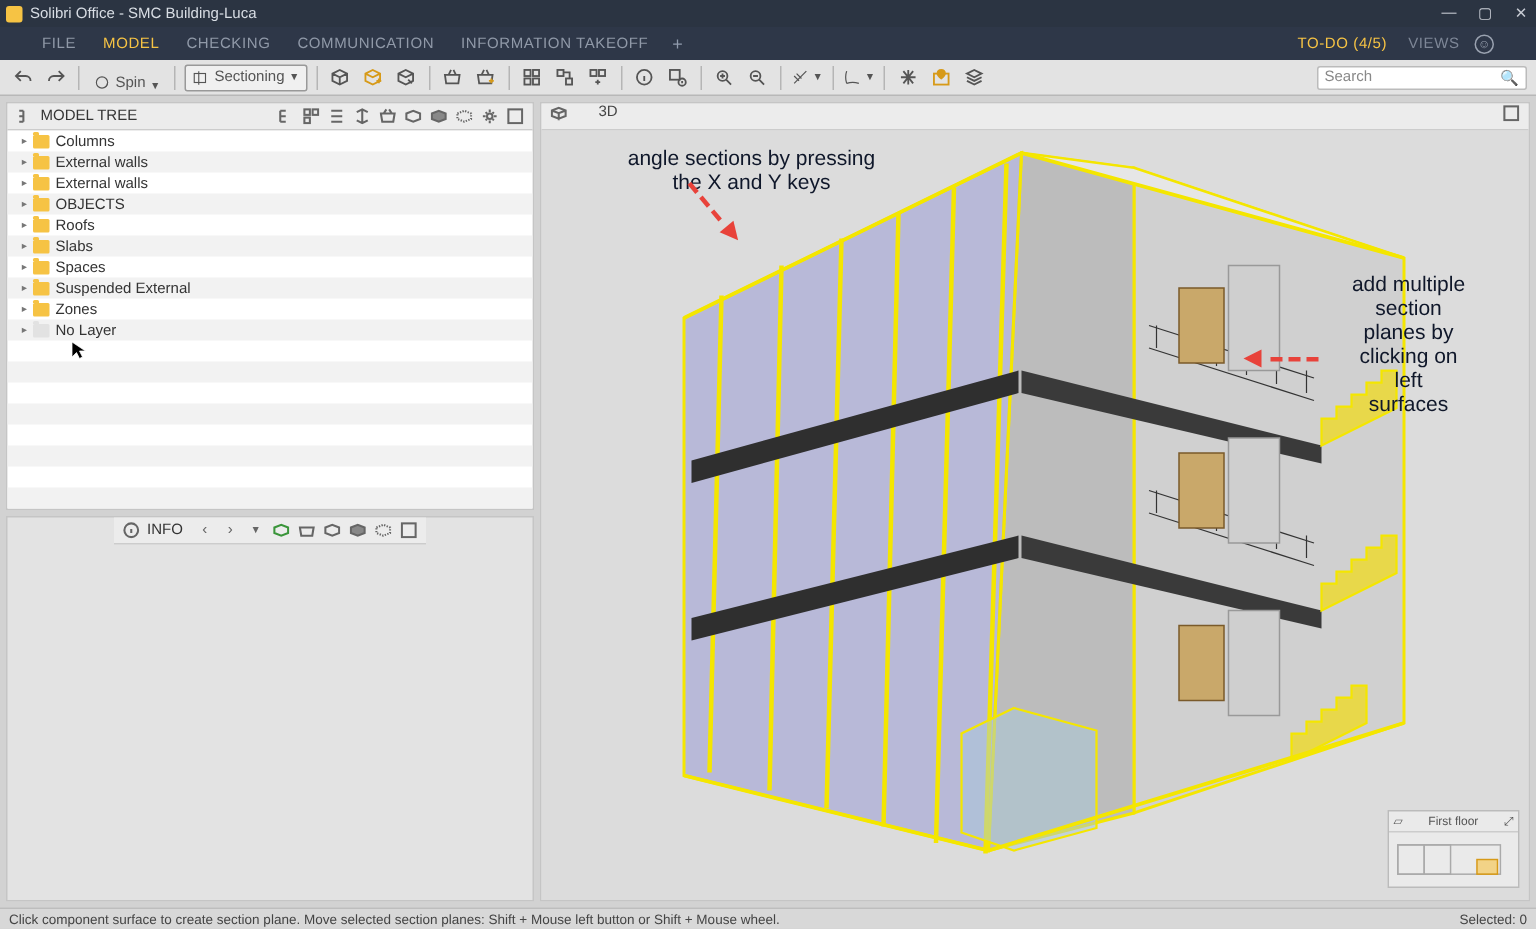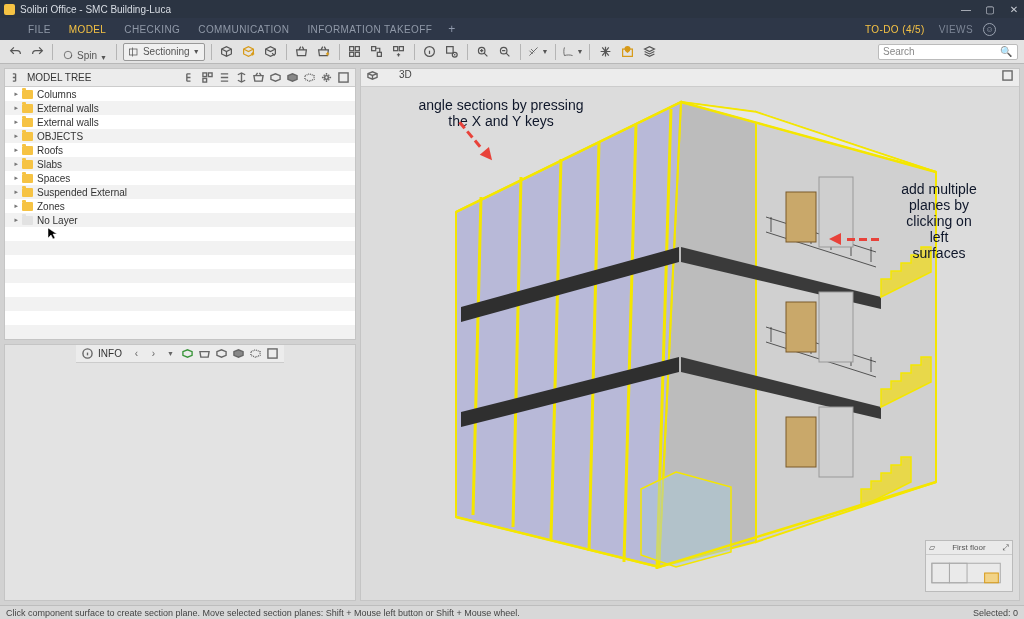--- a/index.html
+++ b/index.html
@@ -540,20 +540,21 @@
       </div>
       <div class="arrow-dash arrow1">
         <div class="dash"></div>
           <div class="dash"></div>
           <div class="dash"></div>
           <div class="head"></div>
       </div>
 
       <div class="anno anno2">
         <div>add multiple</div>
+        <div>section</div>
         <div>planes by</div>
         <div>clicking on</div>
         <div>left</div>
         <div>surfaces</div>
       </div>
       <div class="arrow-dash arrow2">
         <div class="head"></div>
           <div class="dash"></div>
           <div class="dash"></div>
           <div class="dash"></div>

